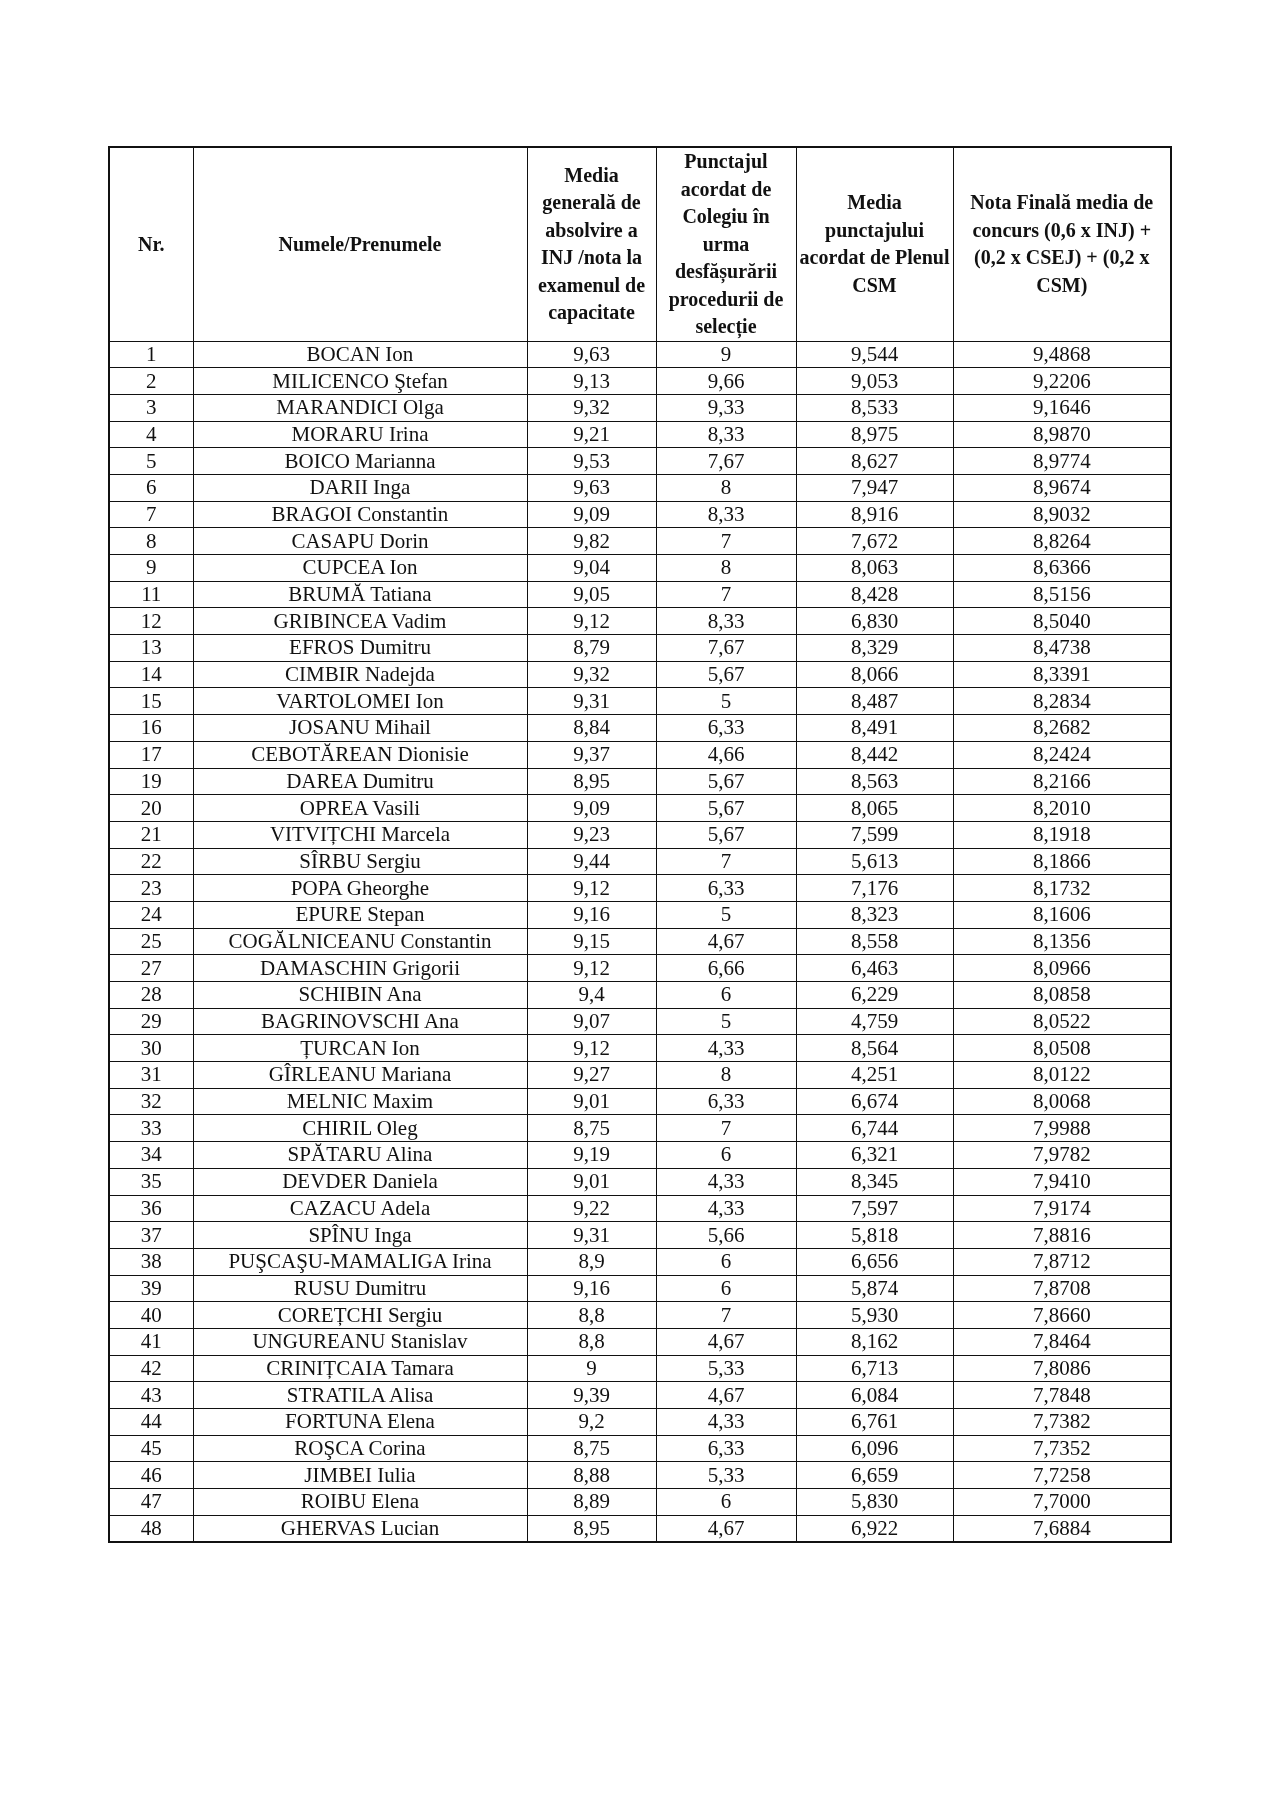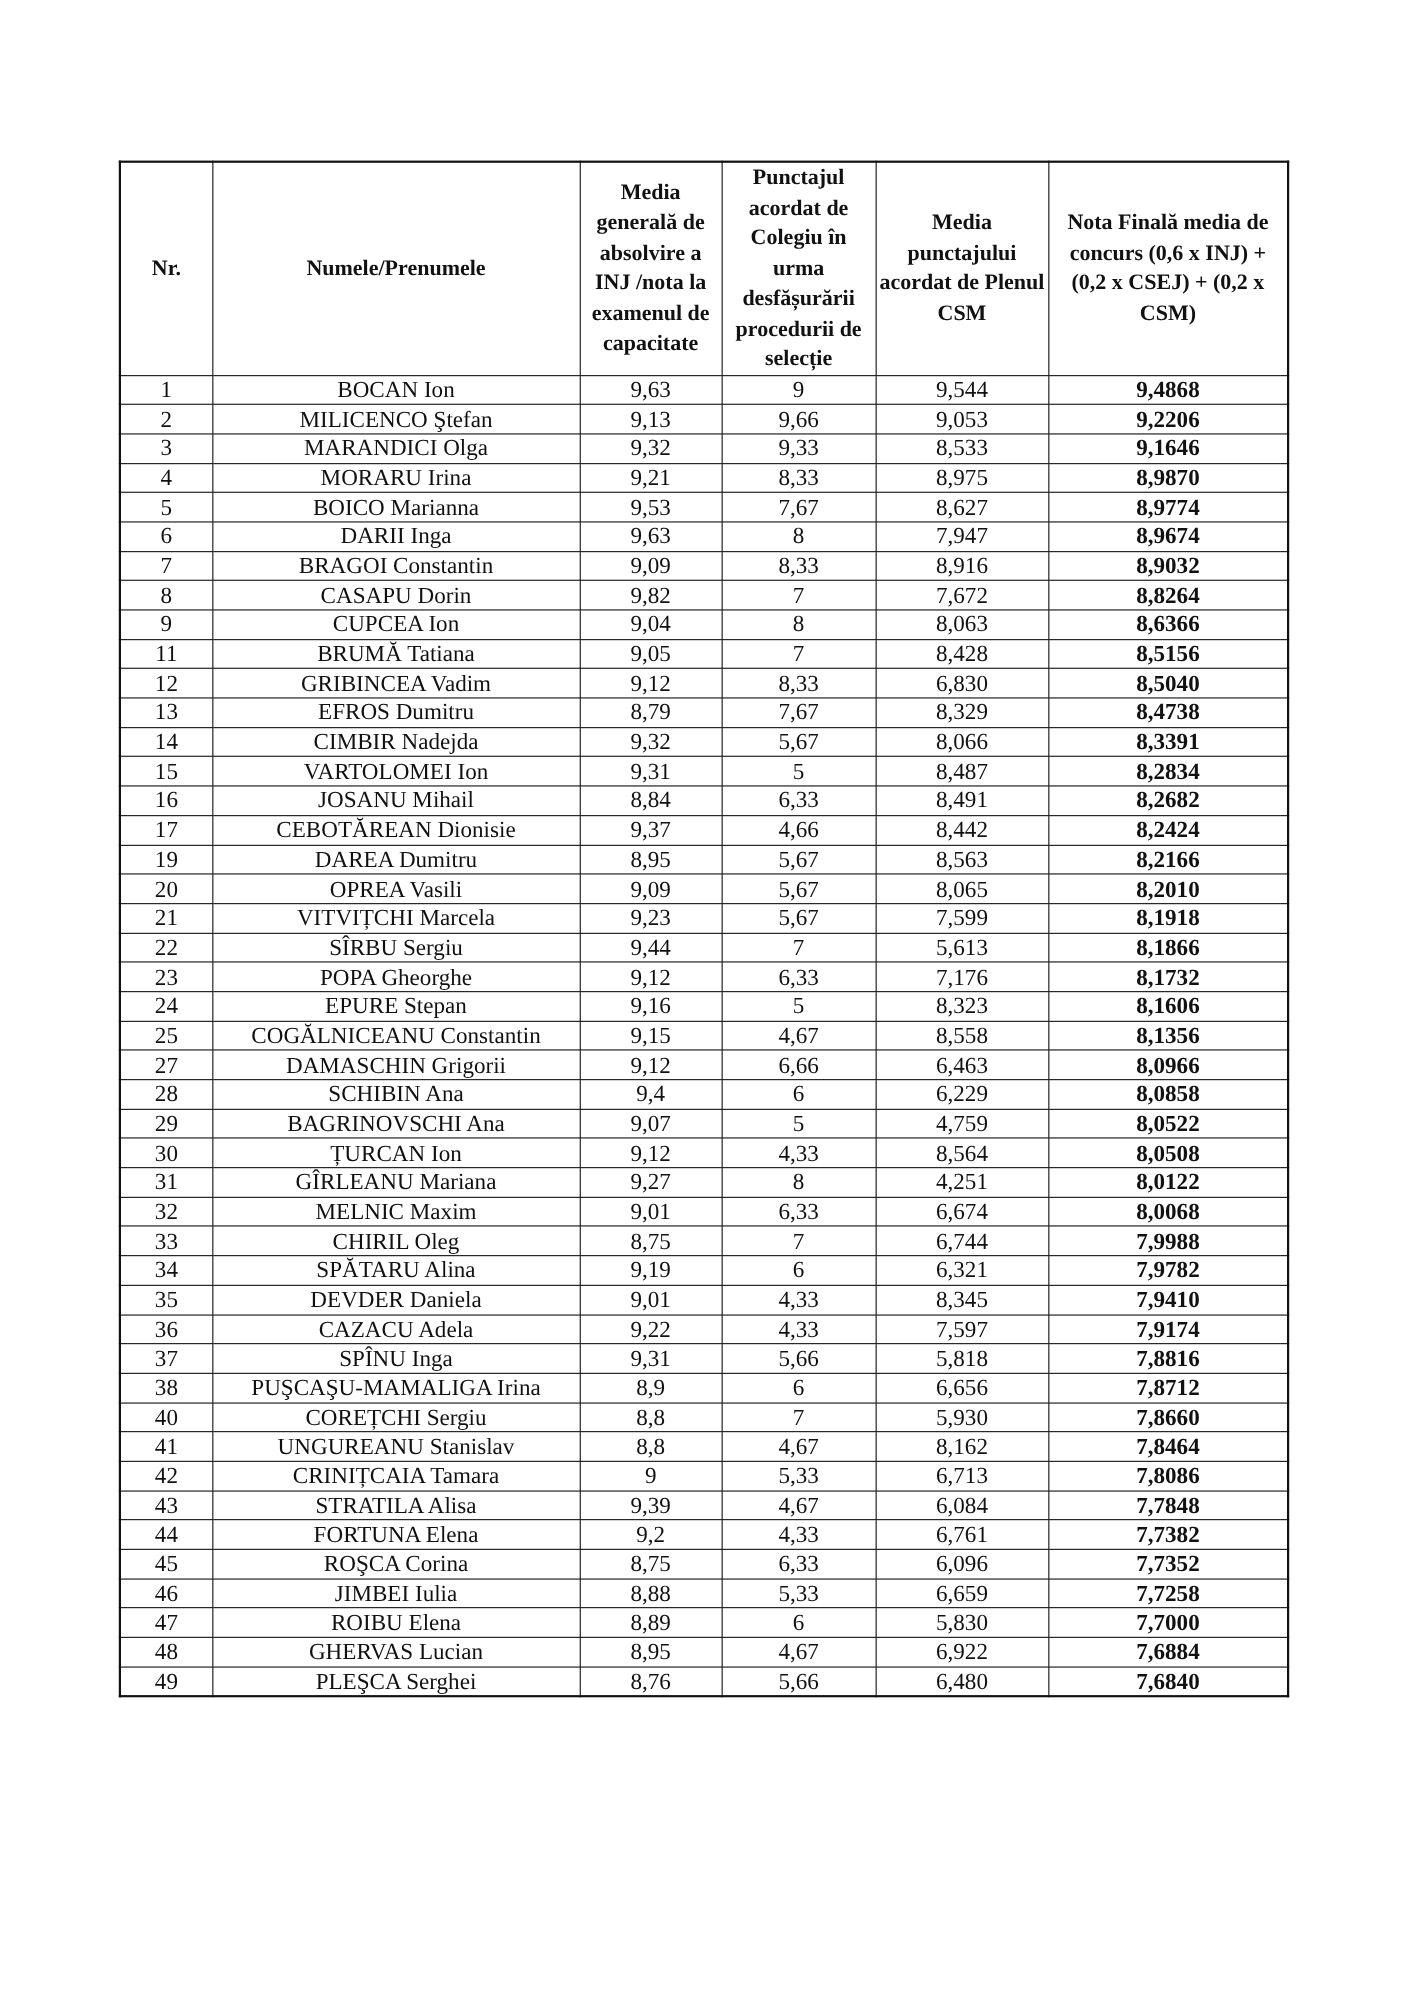--- a/index.html
+++ b/index.html
@@ -44,21 +44,21 @@
       font-size: 20px;
       line-height: 27.5px;
       height: 191px;
       white-space: normal;
     }
     table.results td {
       font-size: 21px;
       height: 25.7px;
       line-height: 25px;
     }
-    td.final { font-weight: bold; }
+    td.final { font-weight: normal; }
     col.c-nr { width: 84px; }
     col.c-name { width: 334px; }
     col.c-inj { width: 129px; }
     col.c-csej { width: 140px; }
     col.c-csm { width: 157px; }
     col.c-final { width: 218px; }
   </style>
 </head>
 <body>
 
@@ -357,20 +357,28 @@
         </tr>
         <tr>
           <td>38</td>
           <td>PUŞCAŞU-MAMALIGA Irina</td>
           <td>8,9</td>
           <td>6</td>
           <td>6,656</td>
           <td class="final">7,8712</td>
         </tr>
         <tr>
+          <td>39</td>
+          <td>RUSU Dumitru</td>
+          <td>9,16</td>
+          <td>6</td>
+          <td>5,874</td>
+          <td class="final">7,8708</td>
+        </tr>
+        <tr>
           <td>40</td>
           <td>COREȚCHI Sergiu</td>
           <td>8,8</td>
           <td>7</td>
           <td>5,930</td>
           <td class="final">7,8660</td>
         </tr>
         <tr>
           <td>41</td>
           <td>UNGUREANU Stanislav</td>
@@ -428,23 +436,15 @@
           <td class="final">7,7000</td>
         </tr>
         <tr>
           <td>48</td>
           <td>GHERVAS Lucian</td>
           <td>8,95</td>
           <td>4,67</td>
           <td>6,922</td>
           <td class="final">7,6884</td>
         </tr>
-        <tr>
-          <td>49</td>
-          <td>PLEŞCA Serghei</td>
-          <td>8,76</td>
-          <td>5,66</td>
-          <td>6,480</td>
-          <td class="final">7,6840</td>
-        </tr>
       </tbody>
   </table>
 </div>
 
 </body></html>

